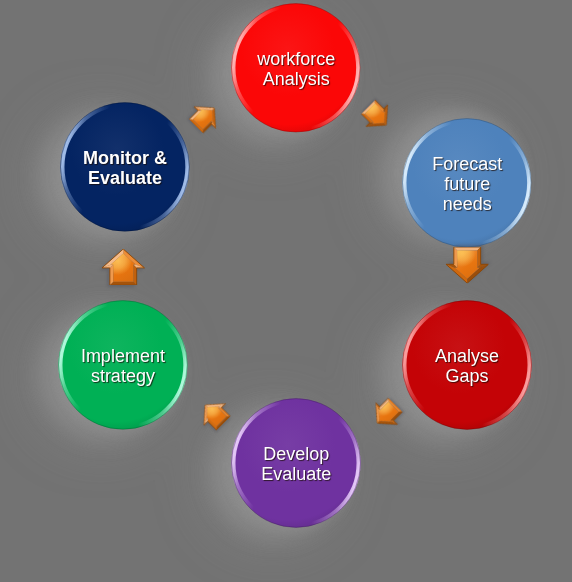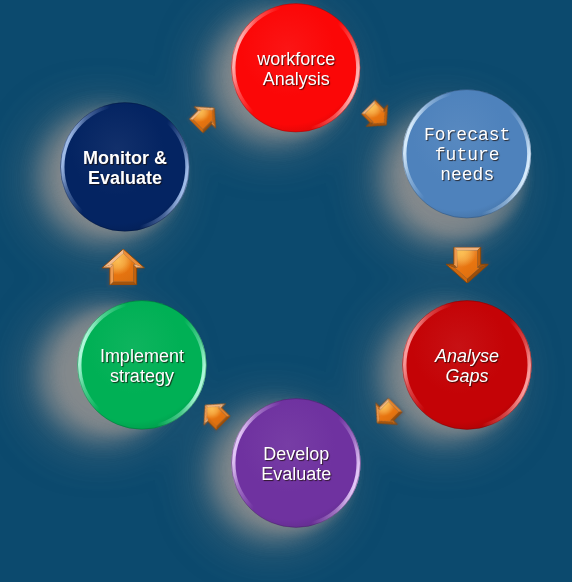--- a/index.html
+++ b/index.html
@@ -1,19 +1,19 @@
 <!DOCTYPE html>
 <html><head>
 <meta charset="utf-8">
 <title>Workforce Planning Cycle</title>
 <style>
   html,body{margin:0;padding:0;}
   body{width:572px;height:582px;overflow:hidden;background:#ffffff;
        font-family:"Liberation Sans", sans-serif;}
-  #stage{position:relative;width:572px;height:582px;background:#0c4a6e;overflow:hidden;}
+  #stage{position:relative;width:572px;height:582px;background:#737373;overflow:hidden;}
   .node{position:absolute;}
   .node svg{display:block;position:absolute;left:0;top:0;}
   .label{position:absolute;left:-8px;right:-8px;top:50%;
      transform:translateY(-50%) translateY(1px);
      text-align:center;color:#ffffff;font-size:18px;line-height:20.2px;
      white-space:pre-line;letter-spacing:0px;
      text-shadow:1px 1px 0.9px rgba(25,12,6,.75);}
   .arrow{position:absolute;}
   .shadowlayer{position:absolute;left:0;top:0;}
 </style>
@@ -76,21 +76,21 @@
     <stop offset="100%" stop-color="#FFB4B4" stop-opacity="1"></stop>
   </linearGradient>
  </defs>
  <circle cx="50" cy="50" r="49.6" fill="url(#rg0)"></circle>
  <circle cx="50" cy="50" r="48.1" fill="none" stroke="url(#rl0)" stroke-width="3.1"></circle>
  <circle cx="50" cy="50" r="49.55" fill="none" stroke="rgb(138,4,4)" stroke-width="0.75" opacity="0.42"></circle>
 </svg>
 <div class="label">workforce
 Analysis</div>
     </div>
-    <div class="node" style="left: 402.4px; top: 89px; width: 129.6px; height: 129.6px; font-family: Liberation Mono, monospace;">
+    <div class="node" style="left: 402.4px; top: 118px; width: 129.6px; height: 129.6px;">
 <svg viewBox="0 0 100 100" width="129.6" height="129.6">
  <defs>
   <radialGradient id="rg1" cx="44%" cy="36%" r="66%">
     <stop offset="0%" stop-color="rgb(88,137,192)"></stop>
     <stop offset="55%" stop-color="#4E82BC"></stop>
     <stop offset="88%" stop-color="#4E82BC"></stop>
     <stop offset="100%" stop-color="rgb(70,117,169)"></stop>
   </radialGradient>
   <linearGradient id="rl1" gradientUnits="userSpaceOnUse" x1="4" y1="38" x2="96" y2="62">
     <stop offset="0%" stop-color="#D6EBFC" stop-opacity="1"></stop>
@@ -102,21 +102,21 @@
   </linearGradient>
  </defs>
  <circle cx="50" cy="50" r="49.6" fill="url(#rg1)"></circle>
  <circle cx="50" cy="50" r="48.1" fill="none" stroke="url(#rl1)" stroke-width="3.1"></circle>
  <circle cx="50" cy="50" r="49.55" fill="none" stroke="rgb(43,72,103)" stroke-width="0.75" opacity="0.42"></circle>
 </svg>
 <div class="label">Forecast
 future
 needs</div>
     </div>
-    <div class="node" style="left: 402.1px; top: 300.2px; width: 130px; height: 130px; font-style: italic;">
+    <div class="node" style="left: 402.1px; top: 300.2px; width: 130px; height: 130px;">
 <svg viewBox="0 0 100 100" width="130" height="130">
  <defs>
   <radialGradient id="rg2" cx="44%" cy="36%" r="66%">
     <stop offset="0%" stop-color="rgb(199,17,20)"></stop>
     <stop offset="55%" stop-color="#C40306"></stop>
     <stop offset="88%" stop-color="#C40306"></stop>
     <stop offset="100%" stop-color="rgb(176,3,5)"></stop>
   </radialGradient>
   <linearGradient id="rl2" gradientUnits="userSpaceOnUse" x1="4" y1="38" x2="96" y2="62">
     <stop offset="0%" stop-color="#FA9C9C" stop-opacity="1"></stop>
@@ -152,21 +152,21 @@
     <stop offset="100%" stop-color="#E3C6F7" stop-opacity="1"></stop>
   </linearGradient>
  </defs>
  <circle cx="50" cy="50" r="49.6" fill="url(#rg3)"></circle>
  <circle cx="50" cy="50" r="48.1" fill="none" stroke="url(#rl3)" stroke-width="3.1"></circle>
  <circle cx="50" cy="50" r="49.55" fill="none" stroke="rgb(61,28,88)" stroke-width="0.75" opacity="0.42"></circle>
 </svg>
 <div class="label">Develop
 Evaluate</div>
     </div>
-    <div class="node" style="left: 77px; top: 300.1px; width: 129.8px; height: 129.8px;">
+    <div class="node" style="left: 58px; top: 300.1px; width: 129.8px; height: 129.8px;">
 <svg viewBox="0 0 100 100" width="129.8" height="129.8">
  <defs>
   <radialGradient id="rg4" cx="44%" cy="36%" r="66%">
     <stop offset="0%" stop-color="rgb(14,180,94)"></stop>
     <stop offset="55%" stop-color="#00B055"></stop>
     <stop offset="88%" stop-color="#00B055"></stop>
     <stop offset="100%" stop-color="rgb(0,158,77)"></stop>
   </radialGradient>
   <linearGradient id="rl4" gradientUnits="userSpaceOnUse" x1="4" y1="38" x2="96" y2="62">
     <stop offset="0%" stop-color="#AEF8DA" stop-opacity="1"></stop>

